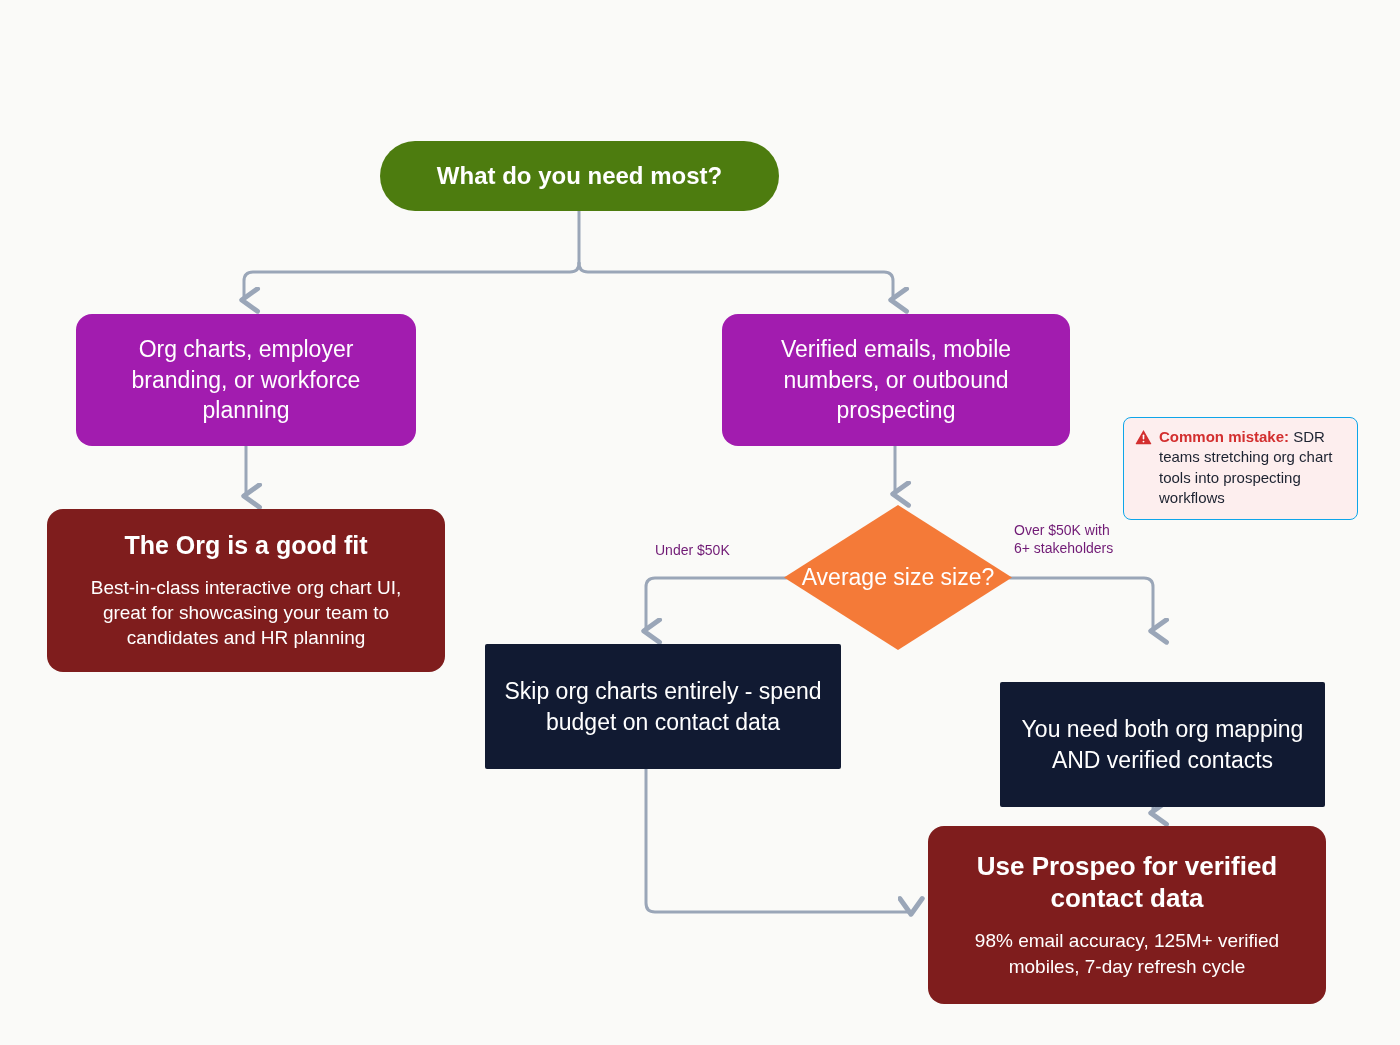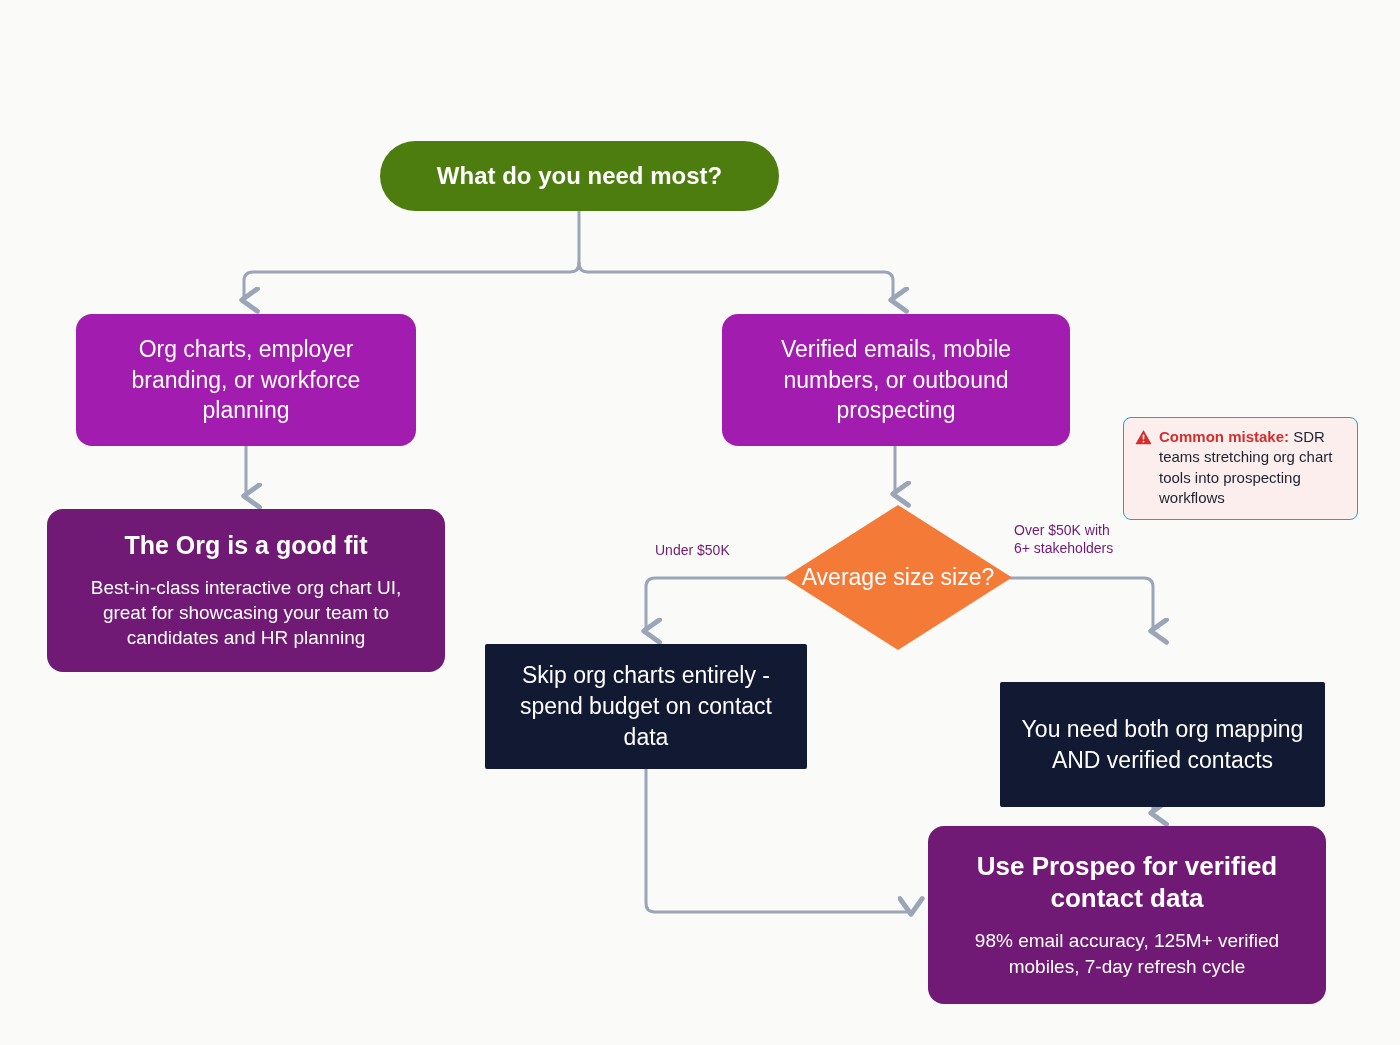--- a/index.html
+++ b/index.html
@@ -91,33 +91,33 @@
     background: #111a32;
     border-radius: 2px;
     color: #ffffff;
     font-size: 23px;
     line-height: 1.34;
     padding: 10px 18px;
   }
   #outcome-skip {
     left: 485px;
     top: 644px;
-    width: 322px;
+    width: 356px;
     height: 125px;
   }
   #outcome-both {
     left: 1000px;
     top: 682px;
     width: 325px;
     height: 125px;
   }
 
   
   .green-node {
-    background: #701a75;
+    background: #7f1d1d;
     border-radius: 16px;
     color: #ffffff;
     padding: 24px 20px;
   }
   .green-node .g-title {
     font-size: 25px;
     font-weight: bold;
     line-height: 1.22;
     margin-bottom: 14px;
   }

